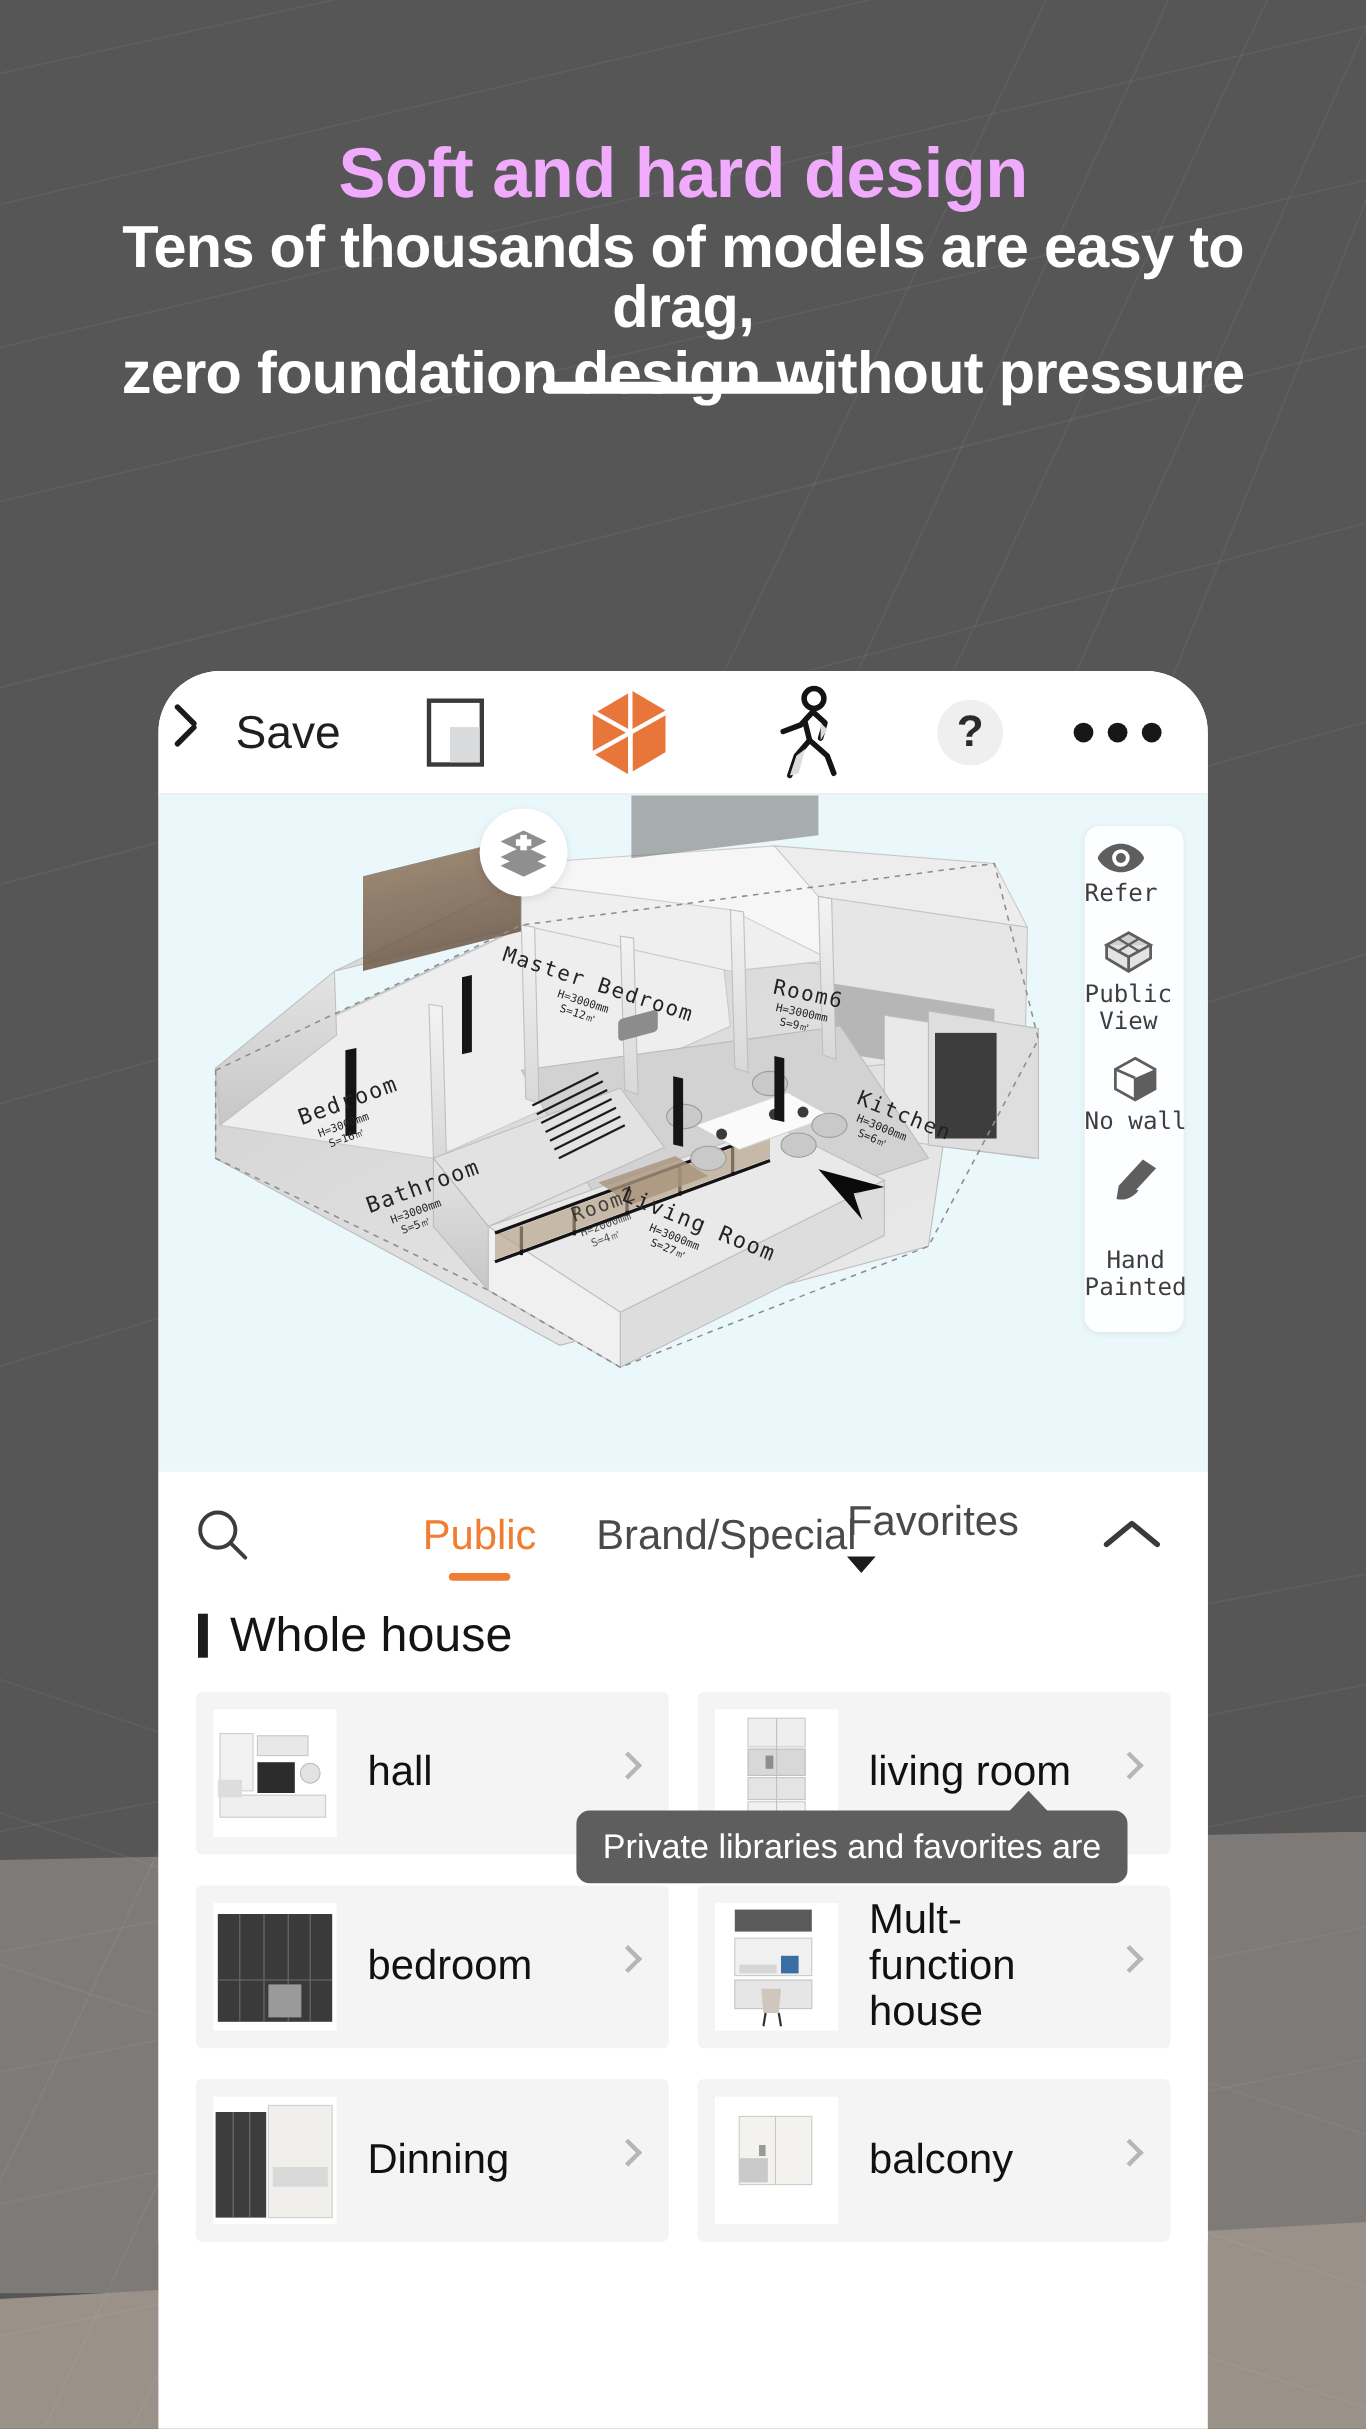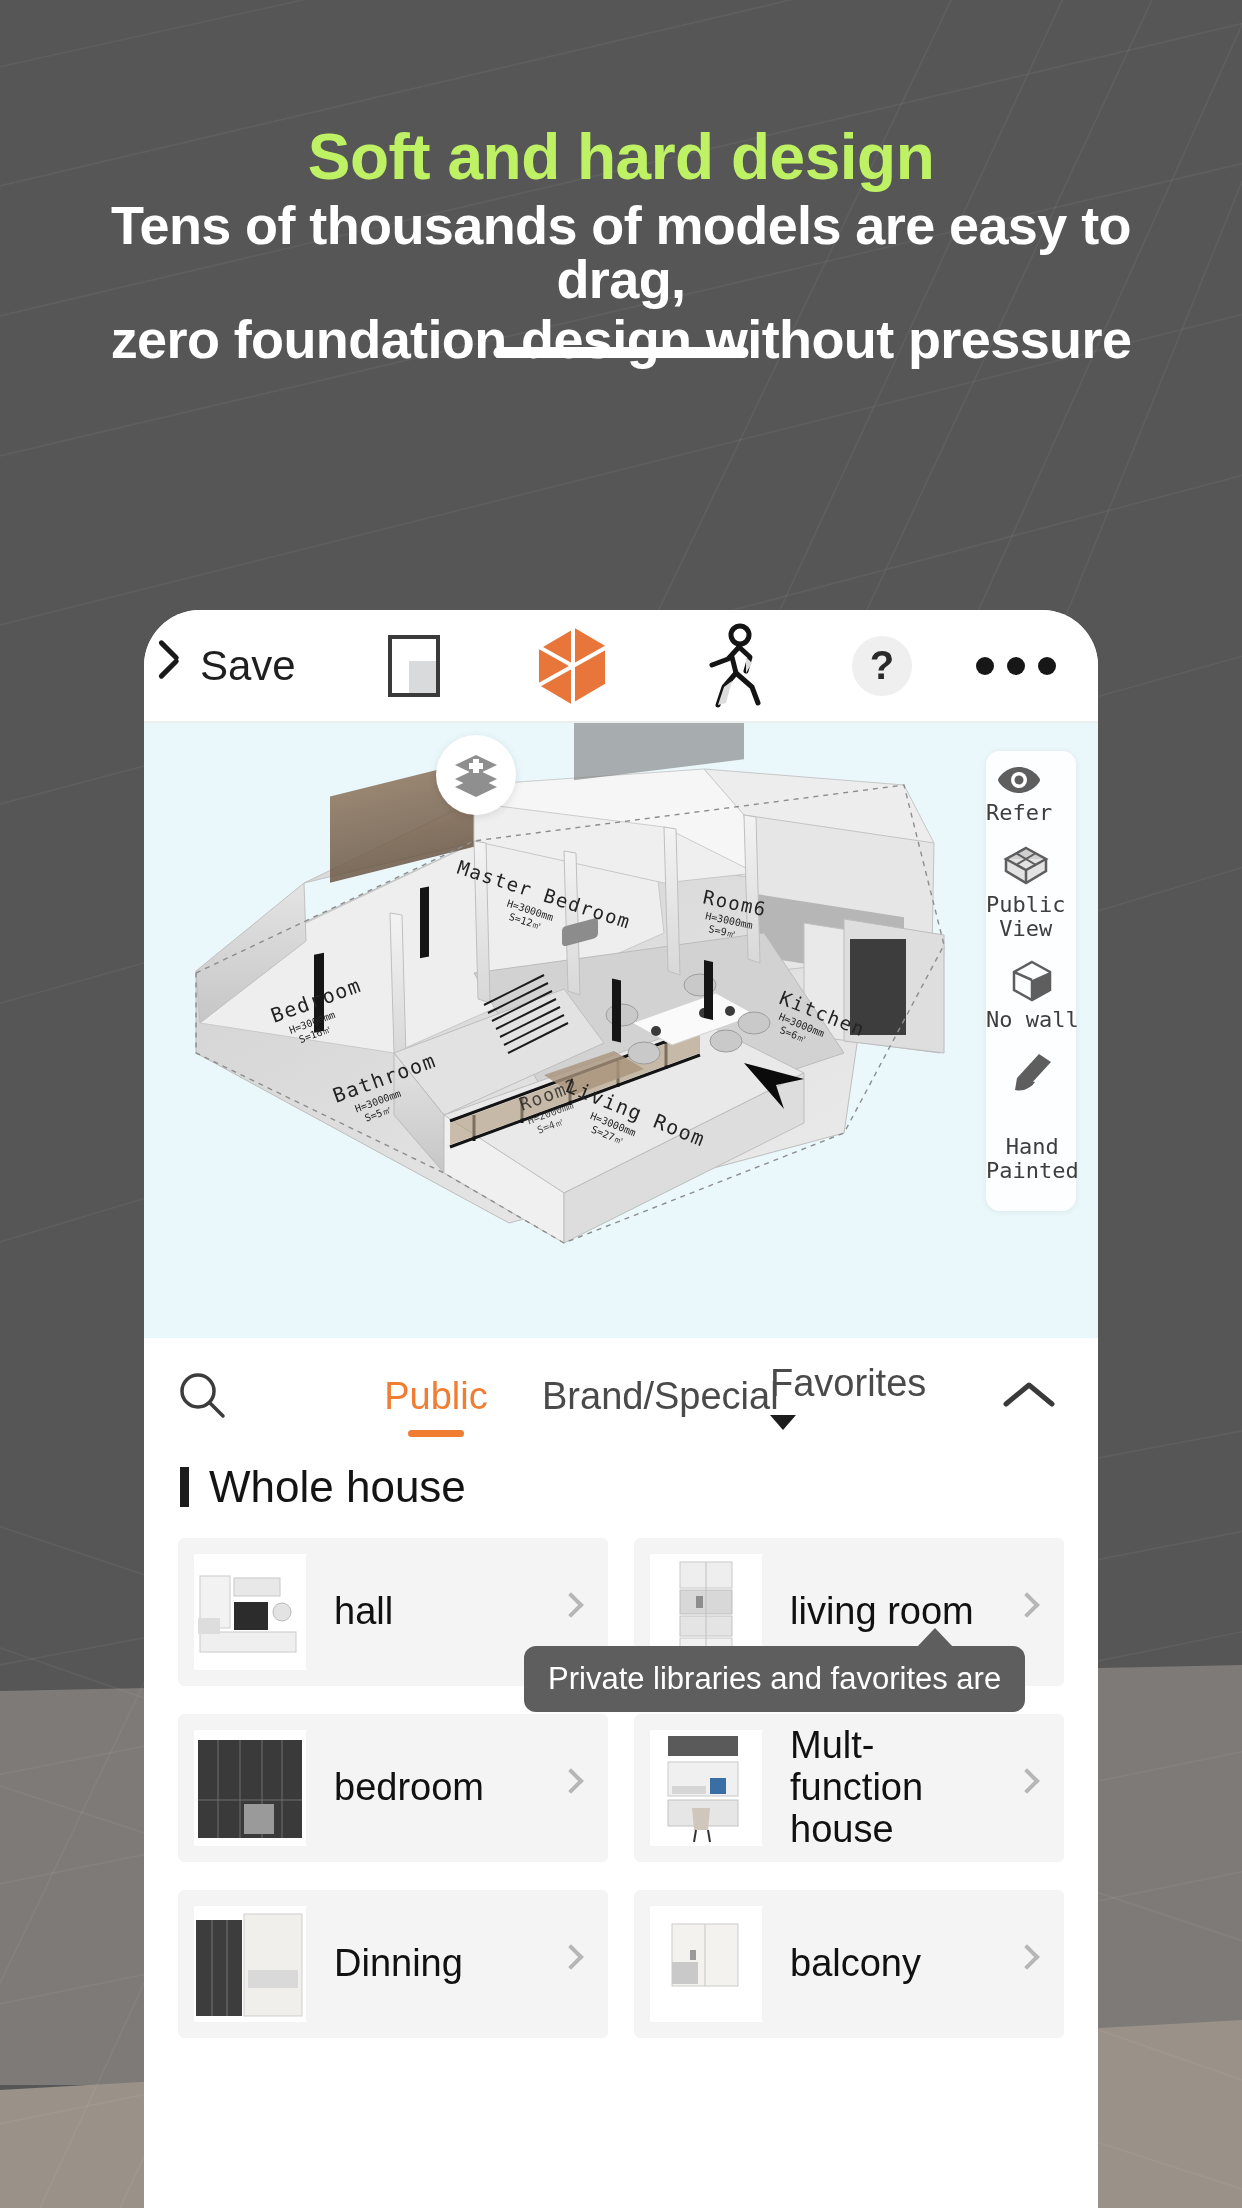--- a/index.html
+++ b/index.html
@@ -26,21 +26,21 @@
     background: #9a9288;
     clip-path: polygon(0 70px, 100% 0, 100% 100%, 0 100%);
   }
   #bg-lines { position: absolute; inset: 0; opacity: .5; }
 
   
   #headline {
     position: absolute; top: 120px; left: 0; width: 1242px;
     text-align: center;
     font-size: 64px; font-weight: 700; letter-spacing: -0.5px;
-    color: #bef264;
+    color: #f0abfc;
   }
   #subhead {
     position: absolute; top: 198px; left: 50%; transform: translateX(-50%);
     width: 1120px; text-align: center;
     font-size: 54px; line-height: 1.0; font-weight: 700; color: #fff;
     letter-spacing: -0.6px;
   }
   #subhead .l2 { display:block; margin-top: 6px; }
   #divider {
     position: absolute; top: 347px; left: 50%; transform: translateX(-50%);
@@ -56,21 +56,21 @@
     overflow: hidden;
   }
 
   
   #toolbar {
     position: relative; height: 113px; width: 100%;
     background: #fff;
     display: flex; align-items: center;
     border-bottom: 2px solid #eceff0;
   }
-  .tb-back { display: flex; align-items: center; margin-left: 30px; }
+  .tb-back { display: flex; align-items: center; margin-left: 30px; gap: 14px; }
   .chev-back { width: 26px; height: 44px; position: relative; }
   .chev-back::before, .chev-back::after {
     content:""; position:absolute; left:4px; width:26px; height:5px;
     background:#1a1a1a; border-radius:3px;
   }
   .chev-back::before { top:13px; transform: rotate(135deg); transform-origin: left center;}
   .chev-back::after  { top:13px; transform: rotate(-135deg); transform-origin: left center;}
   .tb-save { font-size: 42px; color: #1f1f1f; font-weight: 400; }
 
   #tb-icons { margin-left: auto; display:flex; align-items:center; }

